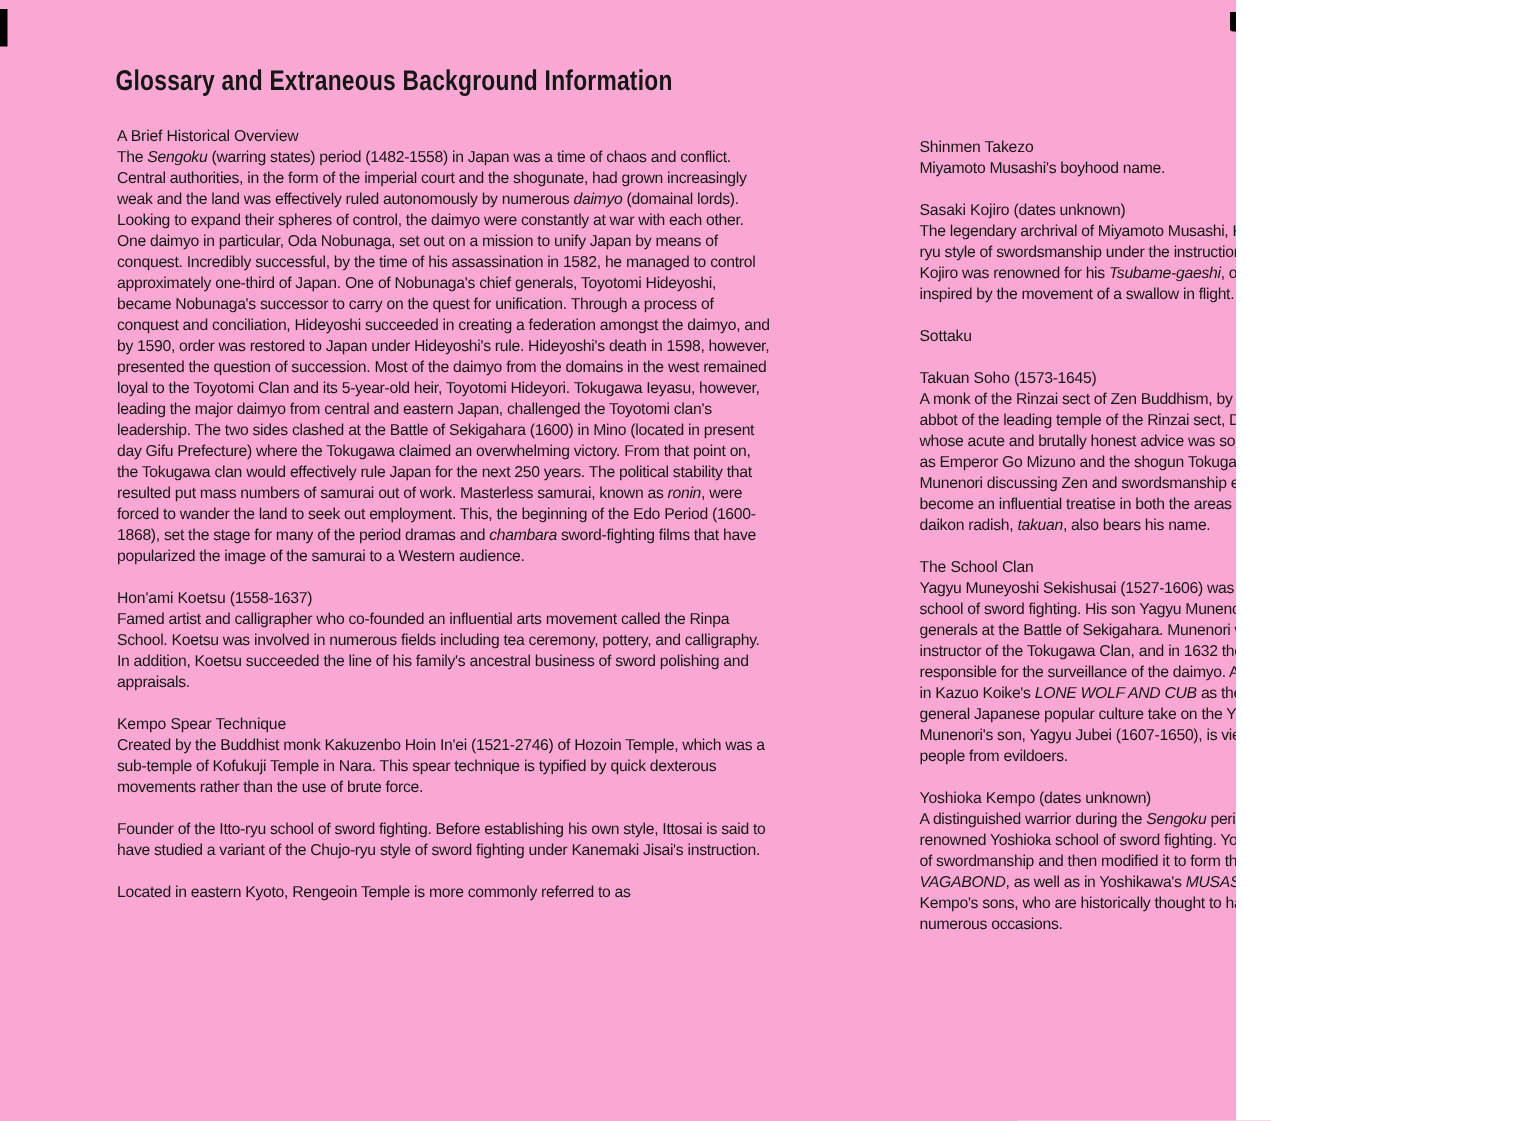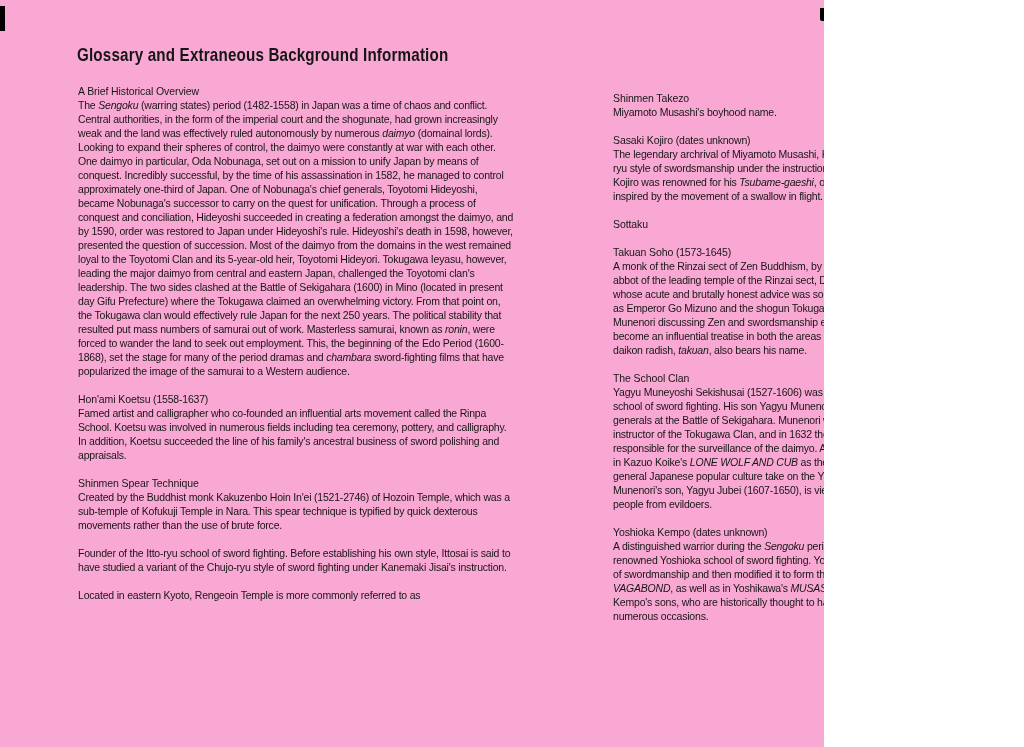--- a/index.html
+++ b/index.html
@@ -43,21 +43,21 @@
   <div class="col col-left">
       <div class="section">
         <div class="sec-heading"><b>A Brief Historical Overview</b></div>
         <p class="sec-body">The <i>Sengoku</i> (warring states) period (1482-1558) in Japan was a time of chaos and conflict. Central authorities, in the form of the imperial court and the shogunate, had grown increasingly weak and the land was effectively ruled autonomously by numerous <i>daimyo</i> (domainal lords). Looking to expand their spheres of control, the daimyo were constantly at war with each other. One daimyo in particular, Oda Nobunaga, set out on a mission to unify Japan by means of conquest. Incredibly successful, by the time of his assassination in 1582, he managed to control approximately one-third of Japan. One of Nobunaga's chief generals, Toyotomi Hideyoshi, became Nobunaga's successor to carry on the quest for unification. Through a process of conquest and conciliation, Hideyoshi succeeded in creating a federation amongst the daimyo, and by 1590, order was restored to Japan under Hideyoshi's rule. Hideyoshi's death in 1598, however, presented the question of succession. Most of the daimyo from the domains in the west remained loyal to the Toyotomi Clan and its 5-year-old heir, Toyotomi Hideyori. Tokugawa Ieyasu, however, leading the major daimyo from central and eastern Japan, challenged the Toyotomi clan's leadership. The two sides clashed at the Battle of Sekigahara (1600) in Mino (located in present day Gifu Prefecture) where the Tokugawa claimed an overwhelming victory. From that point on, the Tokugawa clan would effectively rule Japan for the next 250 years. The political stability that resulted put mass numbers of samurai out of work. Masterless samurai, known as <i>ronin</i>, were forced to wander the land to seek out employment. This, the beginning of the Edo Period (1600-1868), set the stage for many of the period dramas and <i>chambara</i> sword-fighting films that have popularized the image of the samurai to a Western audience.</p>
       </div>
       <div class="section">
         <div class="sec-heading"><b>Hon'ami Koetsu</b> (1558-1637)</div>
         <p class="sec-body">Famed artist and calligrapher who co-founded an influential arts movement called the Rinpa School. Koetsu was involved in numerous fields including tea ceremony, pottery, and calligraphy. In addition, Koetsu succeeded the line of his family's ancestral business of sword polishing and appraisals.</p>
       </div>
       <div class="section">
-        <div class="sec-heading"><b>Shinmen Spear Technique</b></div>
+        <div class="sec-heading"><b>Kempo Spear Technique</b></div>
         <p class="sec-body">Created by the Buddhist monk Kakuzenbo Hoin In'ei (1521-2746) of Hozoin Temple, which was a sub-temple of Kofukuji Temple in Nara. This spear technique is typified by quick dexterous movements rather than the use of brute force.</p>
       </div>
       <div class="section">
         <p class="sec-body">Founder of the Itto-ryu school of sword fighting. Before establishing his own style, Ittosai is said to have studied a variant of the Chujo-ryu style of sword fighting under Kanemaki Jisai's instruction.</p>
       </div>
       <div class="section">
         <p class="sec-body">Located in eastern Kyoto, Rengeoin Temple is more commonly referred to as</p>
       </div>
     </div>
   <div class="col col-right">

